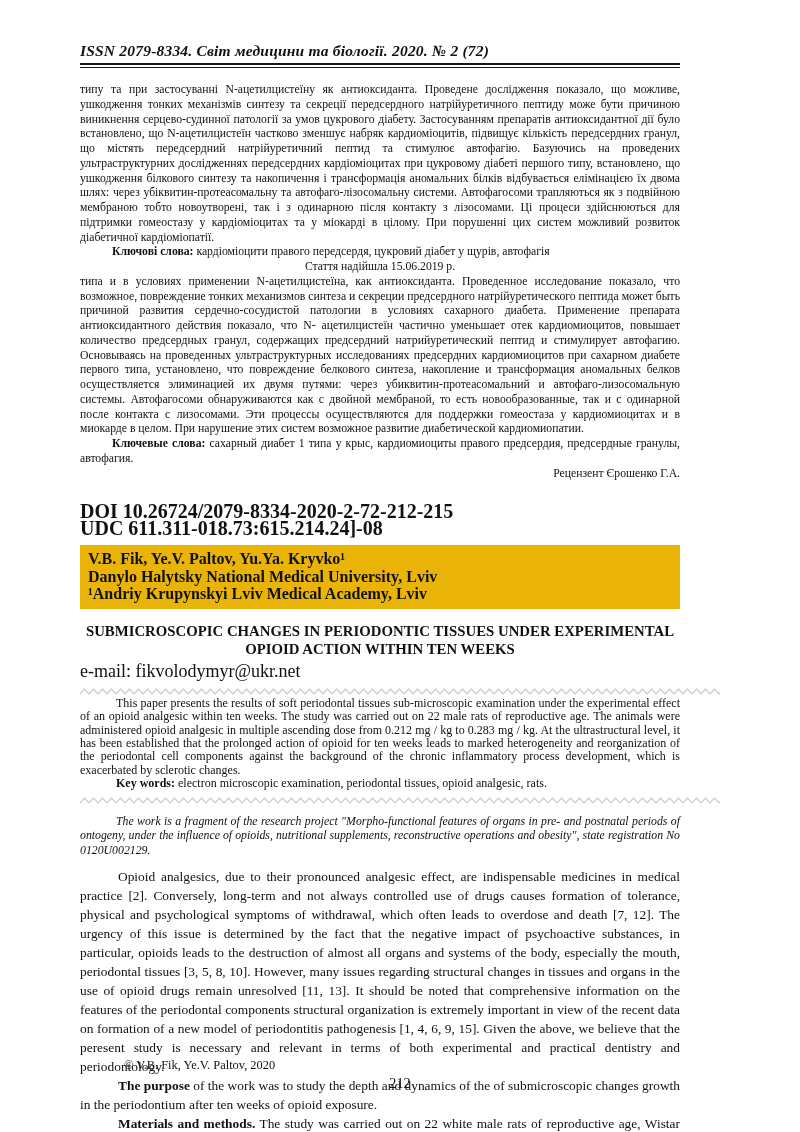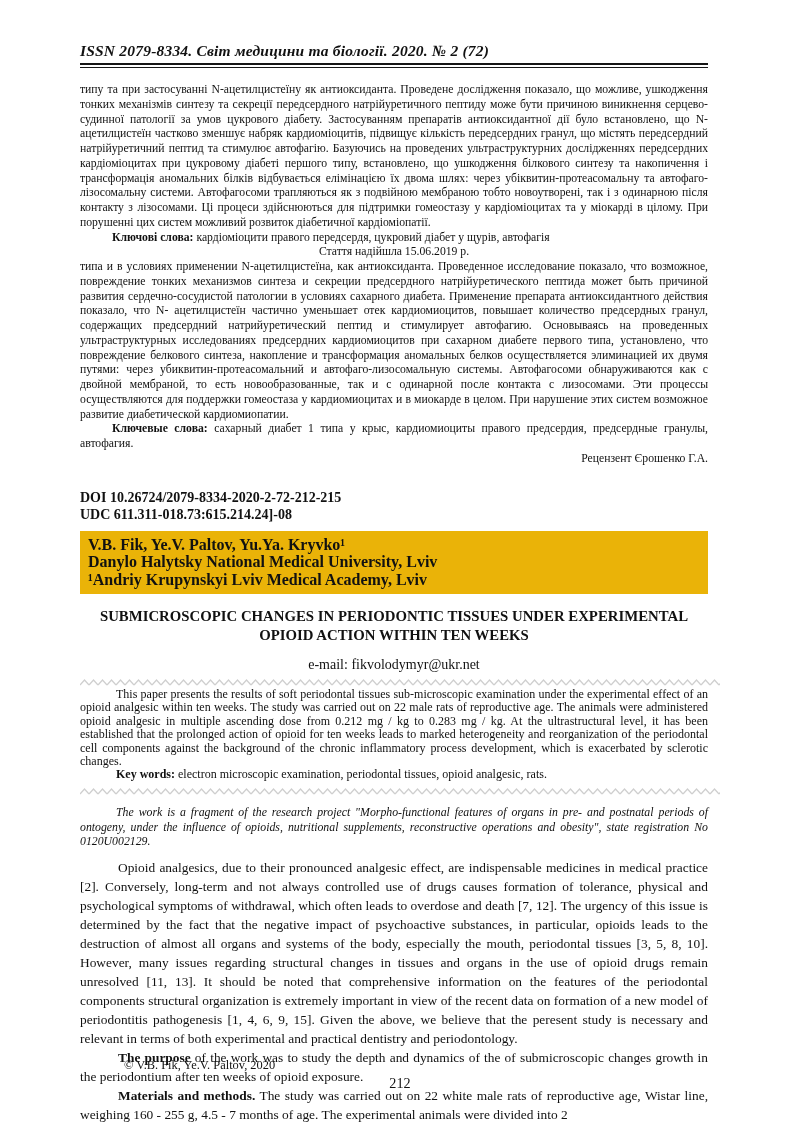--- a/index.html
+++ b/index.html
@@ -1,39 +1,39 @@
 <!DOCTYPE html>
 <html><head>
 <meta charset="utf-8">
 <style>
   html,body { margin:0; padding:0; background:#ffffff; }
   .page {
     width:800px; height:1132px; box-sizing:border-box;
-    padding:42px 92px 0 80px; background:#ffffff; color:#111111;
+    padding:42px 120px 0 80px; background:#ffffff; color:#111111;
     font-family:"Liberation Serif","DejaVu Serif",serif;
     overflow:hidden; position:relative;
   }
   
   .issn { font-weight:bold; font-style:italic; font-size:15.5px; letter-spacing:.2px; }
   .double-rule { margin-top:3px; height:2px; border-top:2.5px solid #161616; border-bottom:1.2px solid #161616; }
   
   .twocol { display:flex; gap:0; margin-top:15px;flex-direction:column; }
   .col { flex:1; font-size:11.7px; line-height:14.75px; text-align:justify; }
   .col p { margin:0; }
   .col .kw { text-indent:32px; }
   .received { text-align:center; margin-top:15px; text-indent:0; }
   .reviewer { text-align:right; margin-top:15px; text-indent:0; }
   
-  .doi-block { margin-top:22px; font-weight:bold; font-size:14px; line-height:17px; }
+  .doi-block { margin-top:22px; font-weight:bold; font-size:20px; line-height:17px; }
   
   .authors-box { margin-top:8px; background:#eab308; text-align:left; font-weight:bold;
                  font-size:16px; line-height:17.5px; padding:5px 8px 6px; }
   
   .title { margin:13px 0 0 0; text-align:center; font-weight:bold; font-size:14.8px; line-height:18.5px; }
-  .email { text-align:center; font-size:14px; margin-top:13px; }
+  .email { text-align:left; font-size:18px; margin-top:2px; }
   
   .zigzag { display:block; margin-top:6px; }
   .zigzag + .abstract { margin-top:2px; }
   
   .abstract { font-size:12px; line-height:13.4px; text-align:justify; }
   .abstract p { margin:0; text-indent:36px; }
   
   .fragment { font-style:italic; font-size:11.8px; line-height:14.8px; text-align:justify;
               margin:10px 0 0 0; text-indent:36px; }
   

